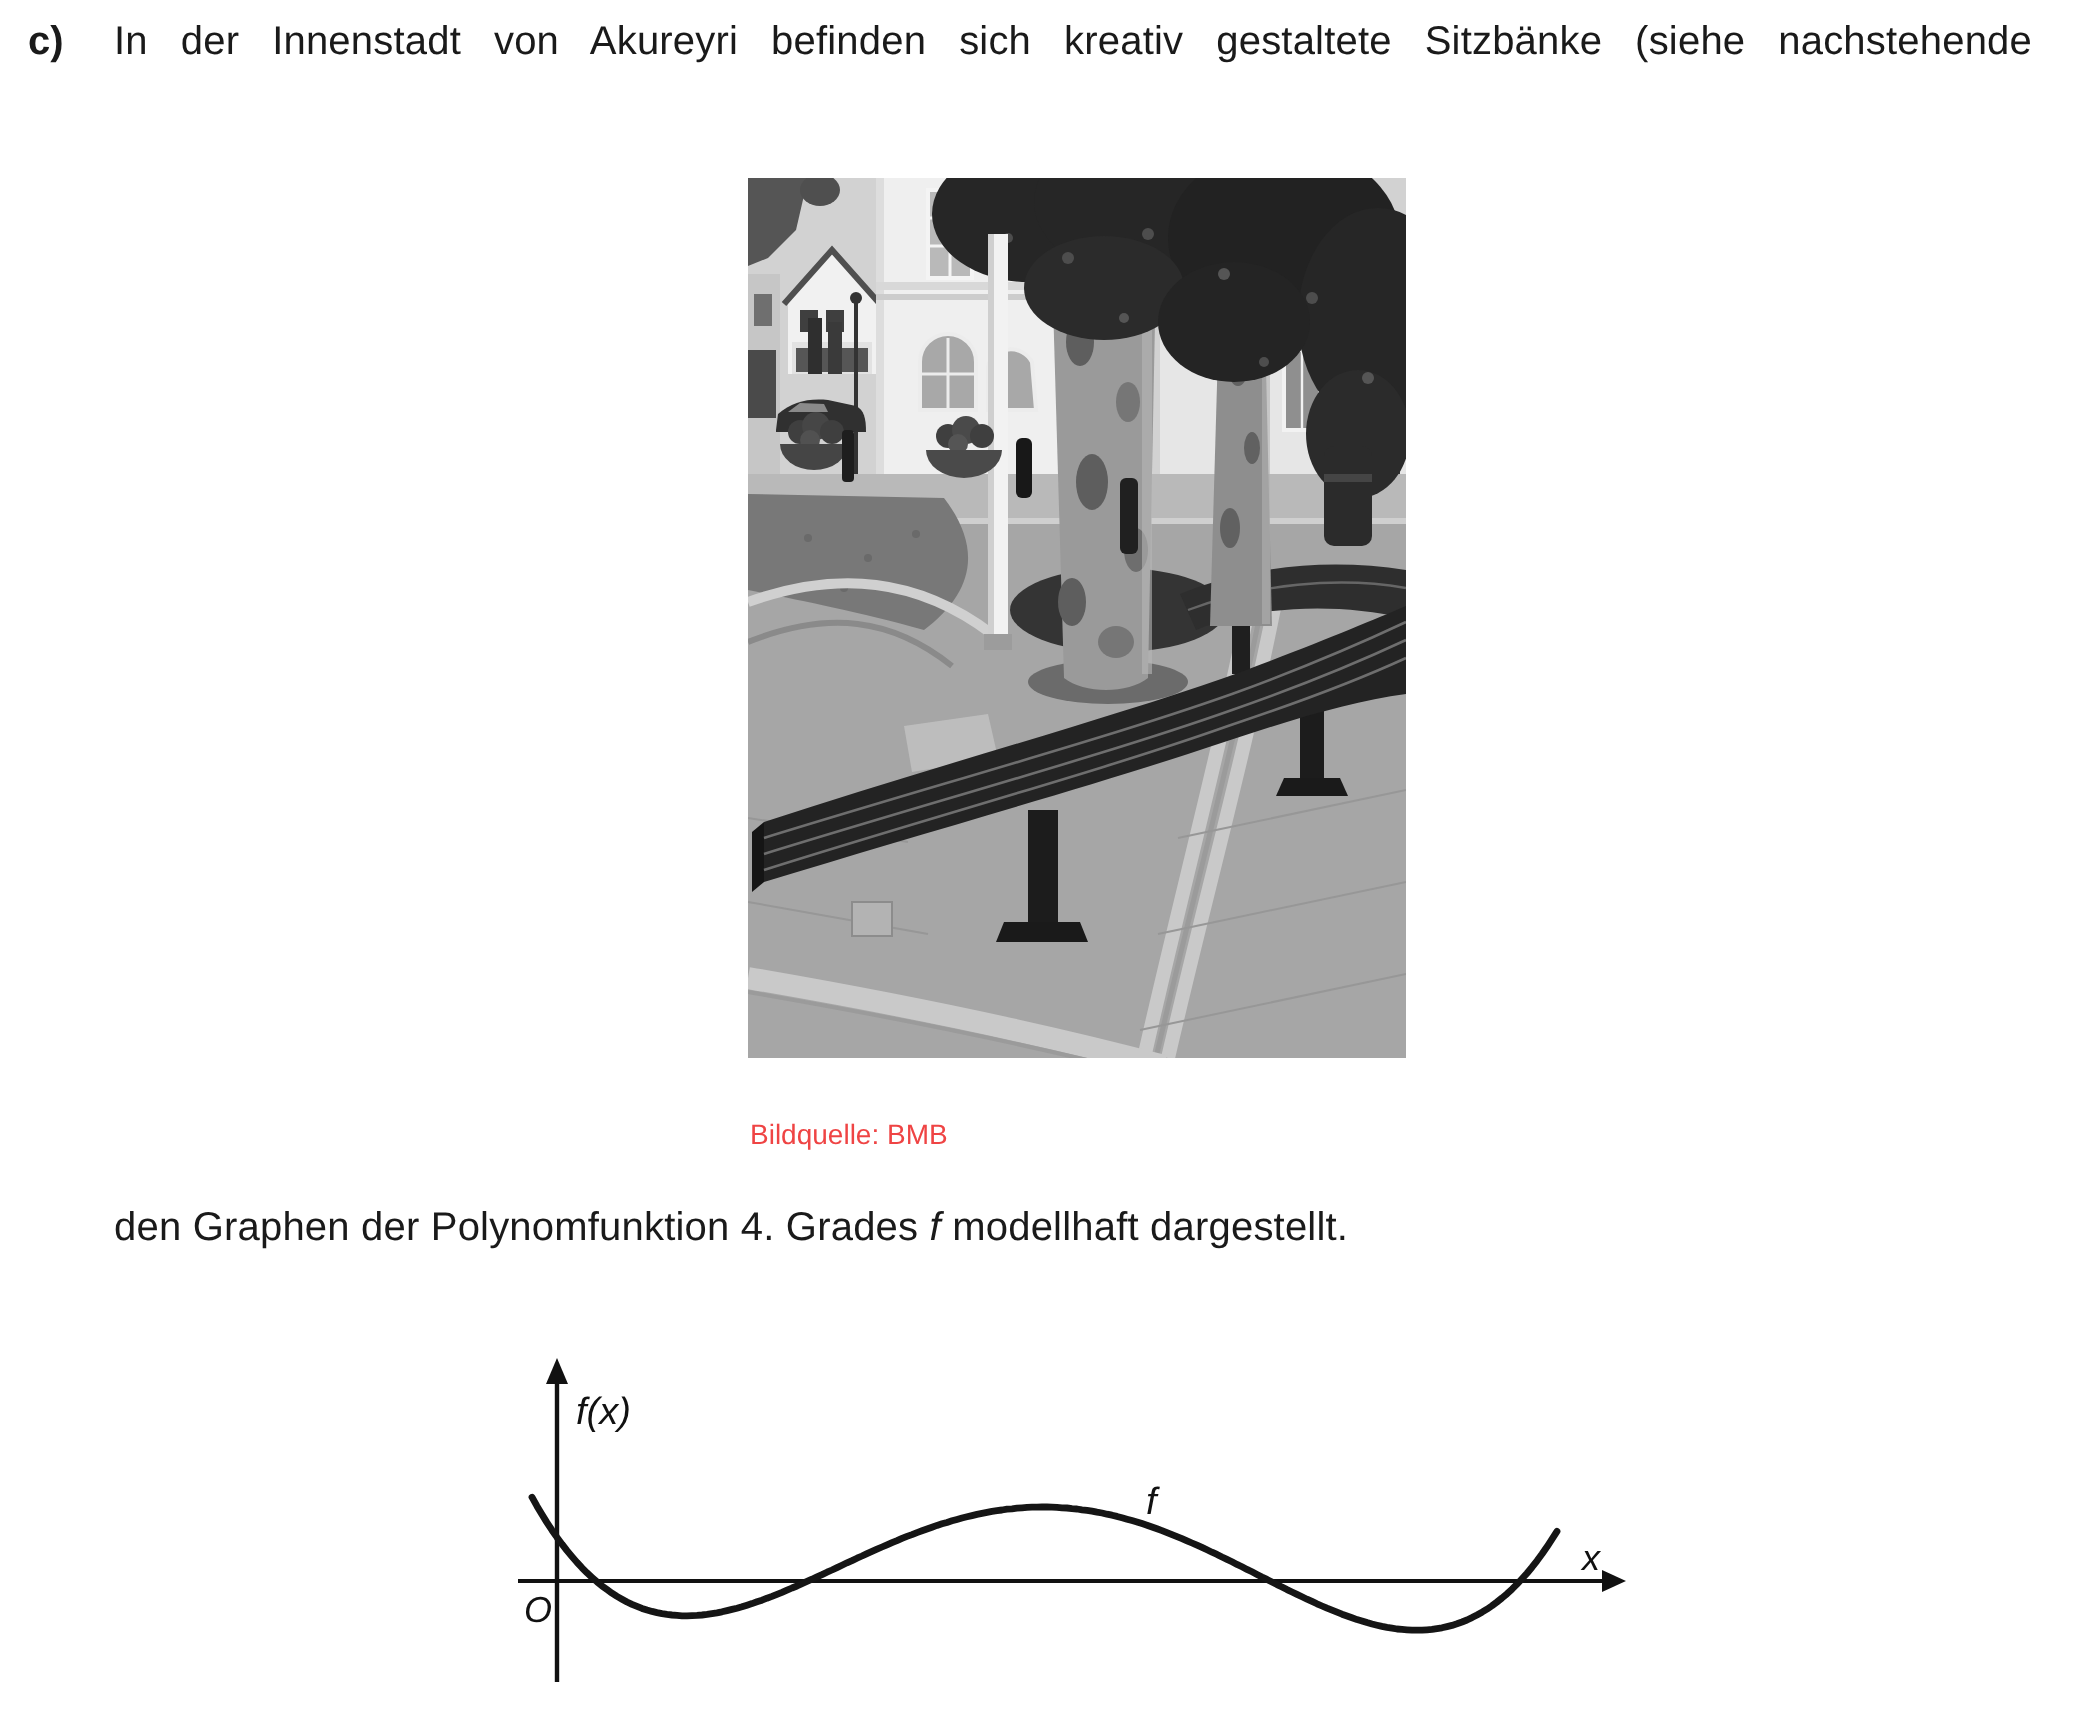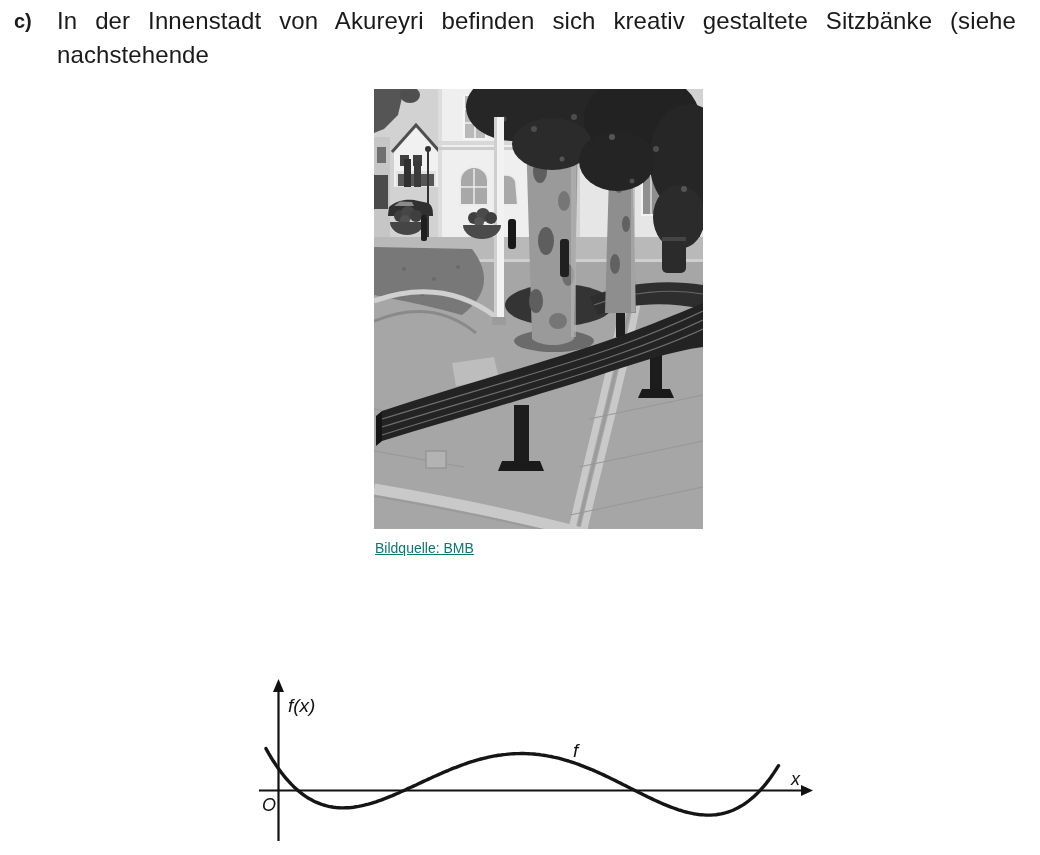--- a/index.html
+++ b/index.html
@@ -8,31 +8,31 @@
     background:#ffffff;
     font-family:"Liberation Sans", sans-serif;
     color:#1a1a1a;
   }
   .task-label{
     position:absolute;left:14px;top:4px;
     font-size:20px;font-weight:bold;line-height:34px;
   }
   .para{
     position:absolute;left:57px;width:959px;
-    font-size:24px;line-height:34px;letter-spacing:0.1px;
+    font-size:20px;line-height:34px;letter-spacing:0.1px;
   }
   .para-1{top:4px;}
   .para-2{top:597px;}
   .line-j{text-align:justify;text-align-last:justify;}
   .it{font-style:italic;}
   .photo-wrap{position:absolute;left:374px;top:89px;width:329px;height:440px;}
   .photo-wrap svg{display:block;width:329px;height:440px;}
   .photo-caption{
-    position:absolute;left:375px;top:539px;
-    font-size:14px;line-height:18px;color:#0f766e;text-decoration:underline;
+    position:absolute;left:375px;top:558px;
+    font-size:14px;line-height:18px;color:#ef4444;
   }
   .graph-wrap{position:absolute;left:248px;top:672px;width:580px;height:178px;text-decoration:underline;}
   .graph-wrap svg{display:block;width:580px;height:178px;}
   .axis-label{font-family:"Liberation Sans",sans-serif;font-style:italic;fill:#111;}
 </style>
 </head>
 <body>
 
 <div class="task-label">c)</div>
 <div class="para para-1">
@@ -201,20 +201,21 @@
   <g>
     <rect x="288" y="134" width="24" height="50" rx="5" fill="#2b2b2b"></rect>
     <rect x="288" y="148" width="24" height="4" fill="#454545"></rect>
   </g>
 </svg>
 </div>
 
 <div class="photo-caption">Bildquelle: BMB</div>
 
 <div class="para para-2">
+  <div><span>den Graphen der Polynomfunktion 4. Grades </span><span class="it">f</span><span> modellhaft dargestellt.</span></div>
 </div>
 
 <div class="graph-wrap">
 <svg viewBox="248 672 580 178" xmlns="http://www.w3.org/2000/svg">
   <line x1="278.5" y1="689" x2="278.5" y2="841" stroke="#111" stroke-width="2.2"></line>
   <polygon points="278.5,679 273,692 284,692" fill="#111"></polygon>
   <line x1="259" y1="790.5" x2="804" y2="790.5" stroke="#111" stroke-width="2"></line>
   <polygon points="813,790.5 801,785 801,796" fill="#111"></polygon>
   <polyline points="266.0,748.6 268.5,753.1 271.0,757.3 273.5,761.3 276.0,765.1 278.5,768.7 281.0,772.1 283.5,775.3 286.0,778.3 288.5,781.2 291.0,783.9 293.5,786.4 296.0,788.7 298.5,790.9 301.0,793.0 303.5,794.8 306.0,796.6 308.5,798.2 311.0,799.6 313.5,801.0 316.0,802.2 318.5,803.2 321.0,804.2 323.5,805.0 326.0,805.7 328.5,806.3 331.0,806.8 333.5,807.2 336.0,807.5 338.5,807.7 341.0,807.9 343.5,807.9 346.0,807.8 348.5,807.7 351.0,807.5 353.5,807.2 356.0,806.8 358.5,806.4 361.0,805.9 363.5,805.3 366.0,804.7 368.5,804.1 371.0,803.4 373.5,802.6 376.0,801.8 378.5,800.9 381.0,800.1 383.5,799.1 386.0,798.2 388.5,797.2 391.0,796.2 393.5,795.1 396.0,794.0 398.5,793.0 401.0,791.8 403.5,790.7 406.0,789.6 408.5,788.4 411.0,787.3 413.5,786.1 416.0,785.0 418.5,783.8 421.0,782.6 423.5,781.4 426.0,780.3 428.5,779.1 431.0,778.0 433.5,776.8 436.0,775.7 438.5,774.6 441.0,773.5 443.5,772.4 446.0,771.3 448.5,770.3 451.0,769.2 453.5,768.2 456.0,767.3 458.5,766.3 461.0,765.4 463.5,764.5 466.0,763.6 468.5,762.7 471.0,761.9 473.5,761.2 476.0,760.4 478.5,759.7 481.0,759.0 483.5,758.4 486.0,757.8 488.5,757.2 491.0,756.7 493.5,756.2 496.0,755.7 498.5,755.3 501.0,755.0 503.5,754.6 506.0,754.4 508.5,754.1 511.0,753.9 513.5,753.7 516.0,753.6 518.5,753.6 521.0,753.5 523.5,753.5 526.0,753.6 528.5,753.7 531.0,753.9 533.5,754.0 536.0,754.3 538.5,754.5 541.0,754.9 543.5,755.2 546.0,755.6 548.5,756.1 551.0,756.5 553.5,757.1 556.0,757.6 558.5,758.2 561.0,758.9 563.5,759.6 566.0,760.3 568.5,761.0 571.0,761.8 573.5,762.6 576.0,763.5 578.5,764.4 581.0,765.3 583.5,766.3 586.0,767.3 588.5,768.3 591.0,769.3 593.5,770.4 596.0,771.5 598.5,772.6 601.0,773.7 603.5,774.9 606.0,776.1 608.5,777.2 611.0,778.5 613.5,779.7 616.0,780.9 618.5,782.2 621.0,783.4 623.5,784.7 626.0,785.9 628.5,787.2 631.0,788.5 633.5,789.7 636.0,791.0 638.5,792.3 641.0,793.5 643.5,794.8 646.0,796.0 648.5,797.2 651.0,798.4 653.5,799.6 656.0,800.7 658.5,801.9 661.0,803.0 663.5,804.1 666.0,805.1 668.5,806.1 671.0,807.1 673.5,808.0 676.0,808.9 678.5,809.8 681.0,810.5 683.5,811.3 686.0,812.0 688.5,812.6 691.0,813.2 693.5,813.7 696.0,814.1 698.5,814.5 701.0,814.7 703.5,814.9 706.0,815.1 708.5,815.1 711.0,815.1 713.5,814.9 716.0,814.7 718.5,814.3 721.0,813.9 723.5,813.3 726.0,812.7 728.5,811.9 731.0,811.0 733.5,810.0 736.0,808.8 738.5,807.5 741.0,806.1 743.5,804.6 746.0,802.9 748.5,801.0 751.0,799.0 753.5,796.9 756.0,794.6 758.5,792.1 761.0,789.4 763.5,786.6 766.0,783.6 768.5,780.4 771.0,777.0 773.5,773.4 776.0,769.6 778.5,765.7" fill="none" stroke="#151515" stroke-width="3.4" stroke-linecap="round" stroke-linejoin="round"></polyline>
   <text x="288" y="712" font-size="19" class="axis-label">f(x)</text>

